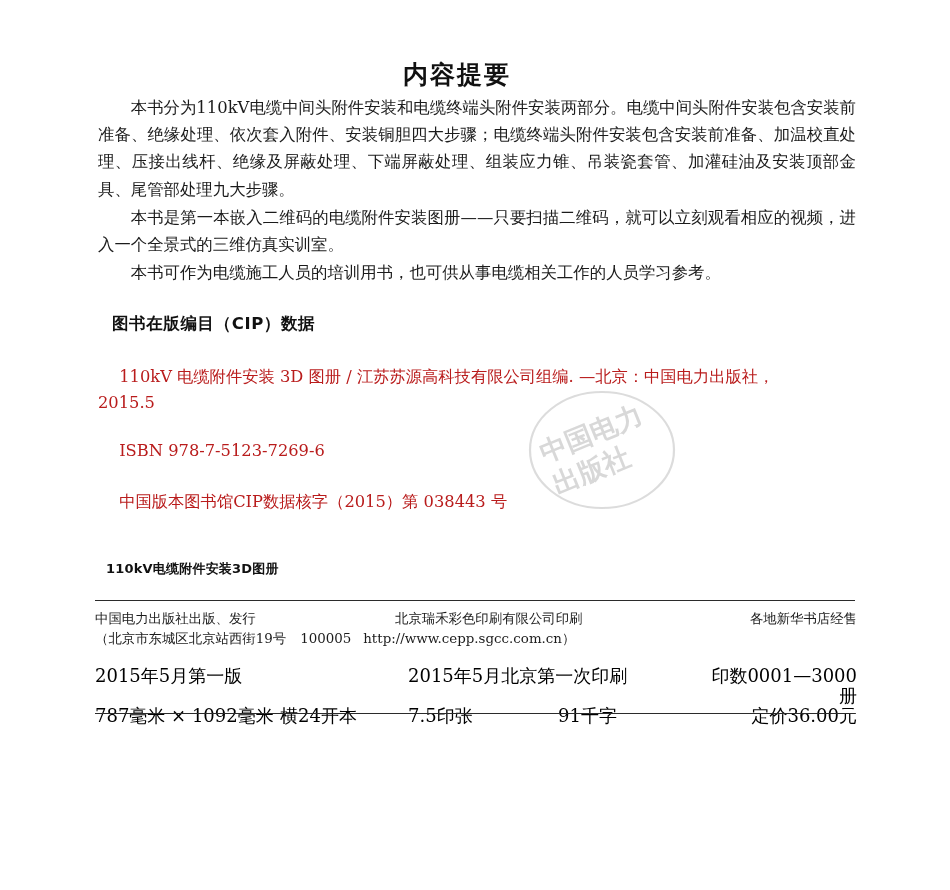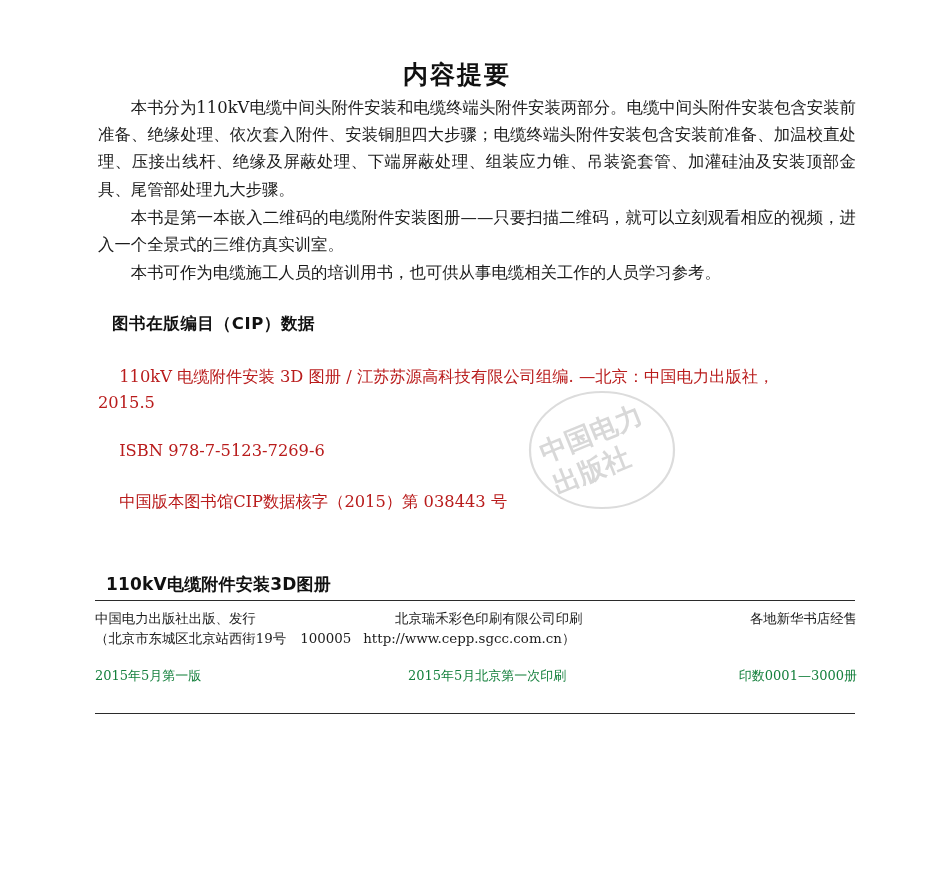--- a/index.html
+++ b/index.html
@@ -99,23 +99,23 @@
   .cip-indent { text-indent: 1.3em; }
   .cip-gap-a { margin-top: 22px; }
   .cip-gap-b { margin-top: 24px; }
   .cip-gap-c { margin-top: 25px; }
   .cip-class { letter-spacing: 0.4px; text-indent: 2.2em; }
 
   
   .book-title {
     position: absolute;
     left: 106px;
-    top: 573px;
+    top: 560px;
     font-family: "DejaVu Sans", "Liberation Sans", sans-serif;
-    font-size: 17px;
+    font-size: 13px;
     font-weight: bold;
     letter-spacing: 0.2px;
     color: #111;
     z-index: 2;
   }
 
   .rule {
     position: absolute;
     left: 95px;
     width: 760px;
@@ -145,23 +145,23 @@
   .col-b { width: 300px; flex: 0 0 300px; }
   .col-c { width: 162px; flex: 0 0 162px; text-align: right; }
 
   
   .printinfo {
     position: absolute;
     left: 95px;
     top: 666px;
     width: 762px;
     z-index: 2;
-    font-size: 13px;
+    font-size: 18px;
     line-height: 20px;
-    color: #15803d;
+    color: #000000;
   }
   .printinfo-row { display: flex; width: 100%; }
   .p-a  { width: 185px; flex: 0 0 185px; }
   .p-b  { width: 128px; flex: 0 0 128px; }
   .p-c  { width: 150px; flex: 0 0 150px; }
   .p-d  { width: 140px; flex: 0 0 140px; }
   .p-e  { width: 159px; flex: 0 0 159px; text-align: right; }
   .p-c2 { width: 290px; flex: 0 0 290px; }
 
   
@@ -245,18 +245,25 @@
     </div>
   </div>
 
   <div class="printinfo">
     <div class="printinfo-row">
       <span class="p-a">2015年5月第一版</span>
       <span class="p-b"></span>
       <span class="p-c2">2015年5月北京第一次印刷</span>
       <span class="p-e">印数0001—3000册</span>
     </div>
+    <div class="printinfo-row">
+      <span class="p-a">787毫米 × 1092毫米</span>
+      <span class="p-b">横24开本</span>
+      <span class="p-c">7.5印张</span>
+      <span class="p-d">91千字</span>
+      <span class="p-e">定价36.00元</span>
+    </div>
   </div>
 
   <div class="rule rule-bottom"></div>
 
 
 </div>
 
 </body></html>

